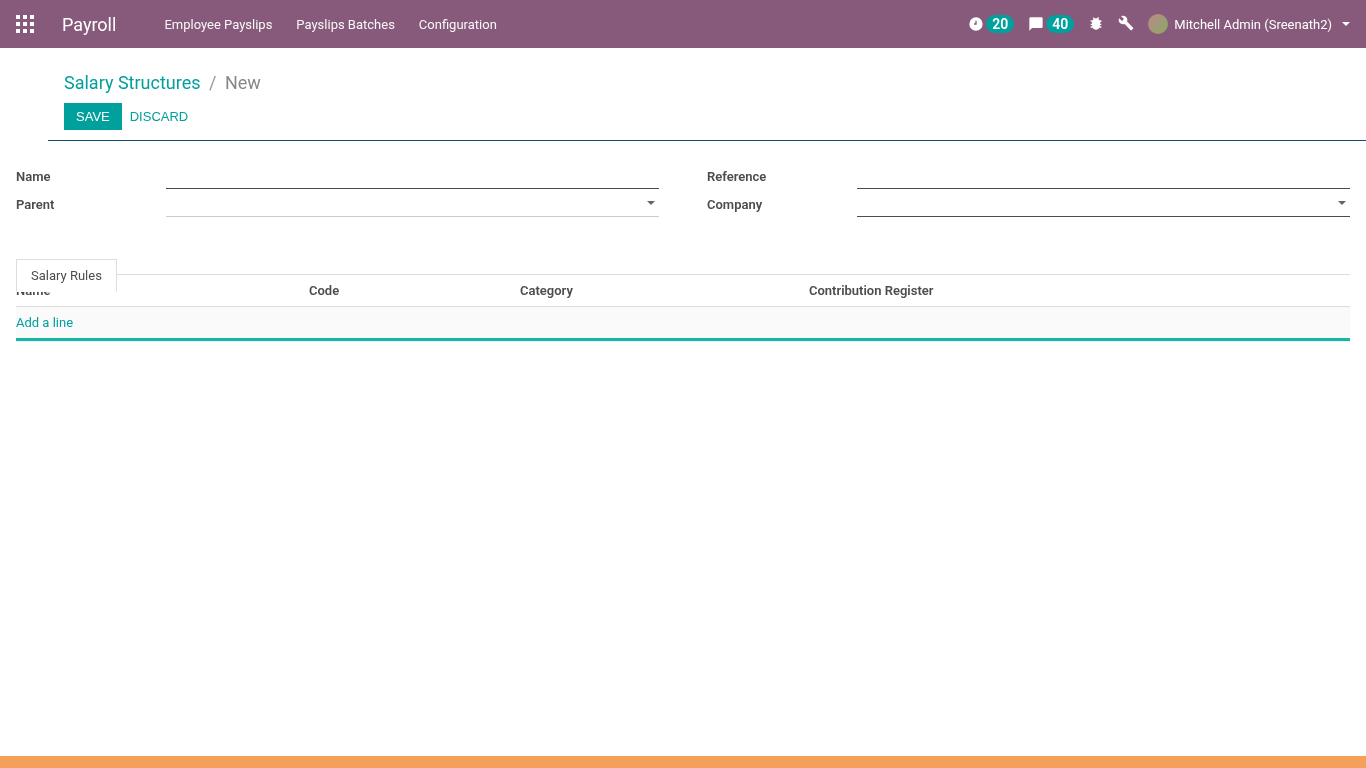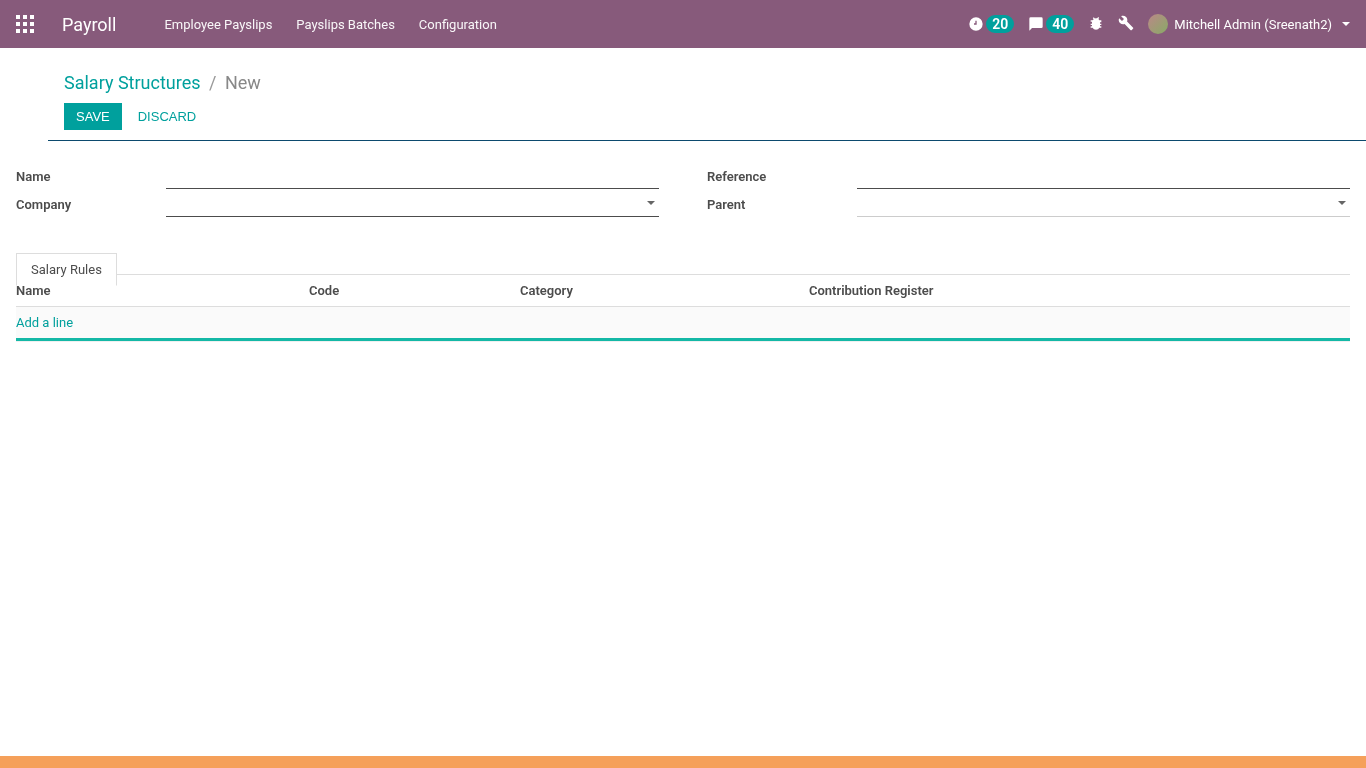--- a/index.html
+++ b/index.html
@@ -20,36 +20,36 @@
 .icon-btn svg { width: 16px; height: 16px; fill: #fff; }
 .user-section { display: flex; align-items: center; gap: 6px; cursor: pointer; font-size: 13px; }
 .avatar { width: 20px; height: 20px; border-radius: 50%; background: linear-gradient(135deg,#b88,#8a6); }
 .caret-down { width: 0; height: 0; border-left: 4px solid transparent; border-right: 4px solid transparent; border-top: 4px solid #fff; margin-left: 4px; }
 
 .control-panel { padding: 24px 16px 10px; border-bottom: 1px solid #0c4a6e; margin-left: 48px; }
 .breadcrumb { font-size: 18px; margin-bottom: 10px; }
 .breadcrumb-link { color: #00a09d; cursor: pointer; }
 .breadcrumb-sep { color: #999; margin: 0 4px; }
 .breadcrumb-current { color: #888; }
-.cp-buttons { display: flex; gap: 8px; align-items: center; }
+.cp-buttons { display: flex; align-items: center; }
 .btn-save { background: #00a09d; color: #fff; border: none; padding: 6px 12px; font-size: 13px; font-weight: 500; cursor: pointer; text-transform: uppercase; }
 .btn-discard { background: transparent; color: #00a09d; border: none; padding: 6px 8px; font-size: 13px; font-weight: 500; cursor: pointer; text-transform: uppercase; }
 
 .form-sheet { background: #fff; padding: 24px 16px 0; }
 .form-row { display: flex; gap: 48px; margin-bottom: 4px; }
 .form-col { flex: 1; display: flex; align-items: flex-start; }
 .form-label { width: 150px; font-size: 13px; font-weight: 600; color: #4c4c4c; padding-top: 4px; }
 .form-field { flex: 1; position: relative; }
 .form-input { width: 100%; border: none; border-bottom: 1px solid #4c4c4c; padding: 4px 0; font-size: 13px; background: transparent; outline: none; }
 .form-input-dd { width: 100%; border: none; border-bottom: 1px solid #ccc; padding: 4px 20px 4px 0; font-size: 13px; background: transparent; outline: none; }
 .form-input-dd.dark { border-bottom-color: #4c4c4c; }
 .dd-caret { position: absolute; right: 4px; top: 8px; width: 0; height: 0; border-left: 4px solid transparent; border-right: 4px solid transparent; border-top: 4px solid #666; }
 
 .tabs { margin-top: 24px; border-bottom: 1px solid #ddd; }
-.tab { display: inline-block; padding: 8px 14px; border: 1px solid #ddd; border-bottom: 1px solid #fff; background: #fff; font-size: 13px; color: #4c4c4c; cursor: pointer; position: relative; top: 12px; }
+.tab { display: inline-block; padding: 8px 14px; border: 1px solid #ddd; border-bottom: 1px solid #fff; background: #fff; font-size: 13px; color: #4c4c4c; cursor: pointer; position: relative; top: 18px; }
 
 .table-wrap { width: 100%; }
 .table-header { display: flex; padding: 8px 0; border-bottom: 1px solid #ddd; font-weight: 600; color: #4c4c4c; font-size: 13px; }
 .th-name { width: 293px; padding-left: 0; }
 .th-code { width: 211px; }
 .th-category { width: 289px; }
 .th-contrib { flex: 1; }
 .table-body { min-height: 32px; padding: 6px 0; border-bottom: 4px solid #14b8a6; background:#fafafa; }
 .add-line { color: #00a09d; font-size: 13px; cursor: pointer; padding: 2px 0; }
 .sheet-footer { height: 32px; background: #fff; border-top:1px solid #f0f0f0; margin-top:-1px;}
@@ -130,30 +130,30 @@
     </div>
     <div class="form-col">
       <div class="form-label">Reference</div>
       <div class="form-field">
         <input class="form-input" value="" style="">
       </div>
     </div>
   </div>
   <div class="form-row">
     <div class="form-col">
-      <div class="form-label">Company</div>
+      <div class="form-label">Parent</div>
       <div class="form-field">
-        <input class="form-input-dd dark" value="" style="">
+        <input class="form-input-dd" value="" style="">
         <span class="dd-caret"></span>
       </div>
     </div>
     <div class="form-col">
-      <div class="form-label">Parent</div>
+      <div class="form-label">Company</div>
       <div class="form-field">
-        <input class="form-input-dd" value="" style="">
+        <input class="form-input-dd dark" value="" style="">
         <span class="dd-caret"></span>
       </div>
     </div>
   </div>
 
   <div class="tabs">
     <div class="tab">Salary Rules</div>
   </div>
 
   <div class="table-wrap">

